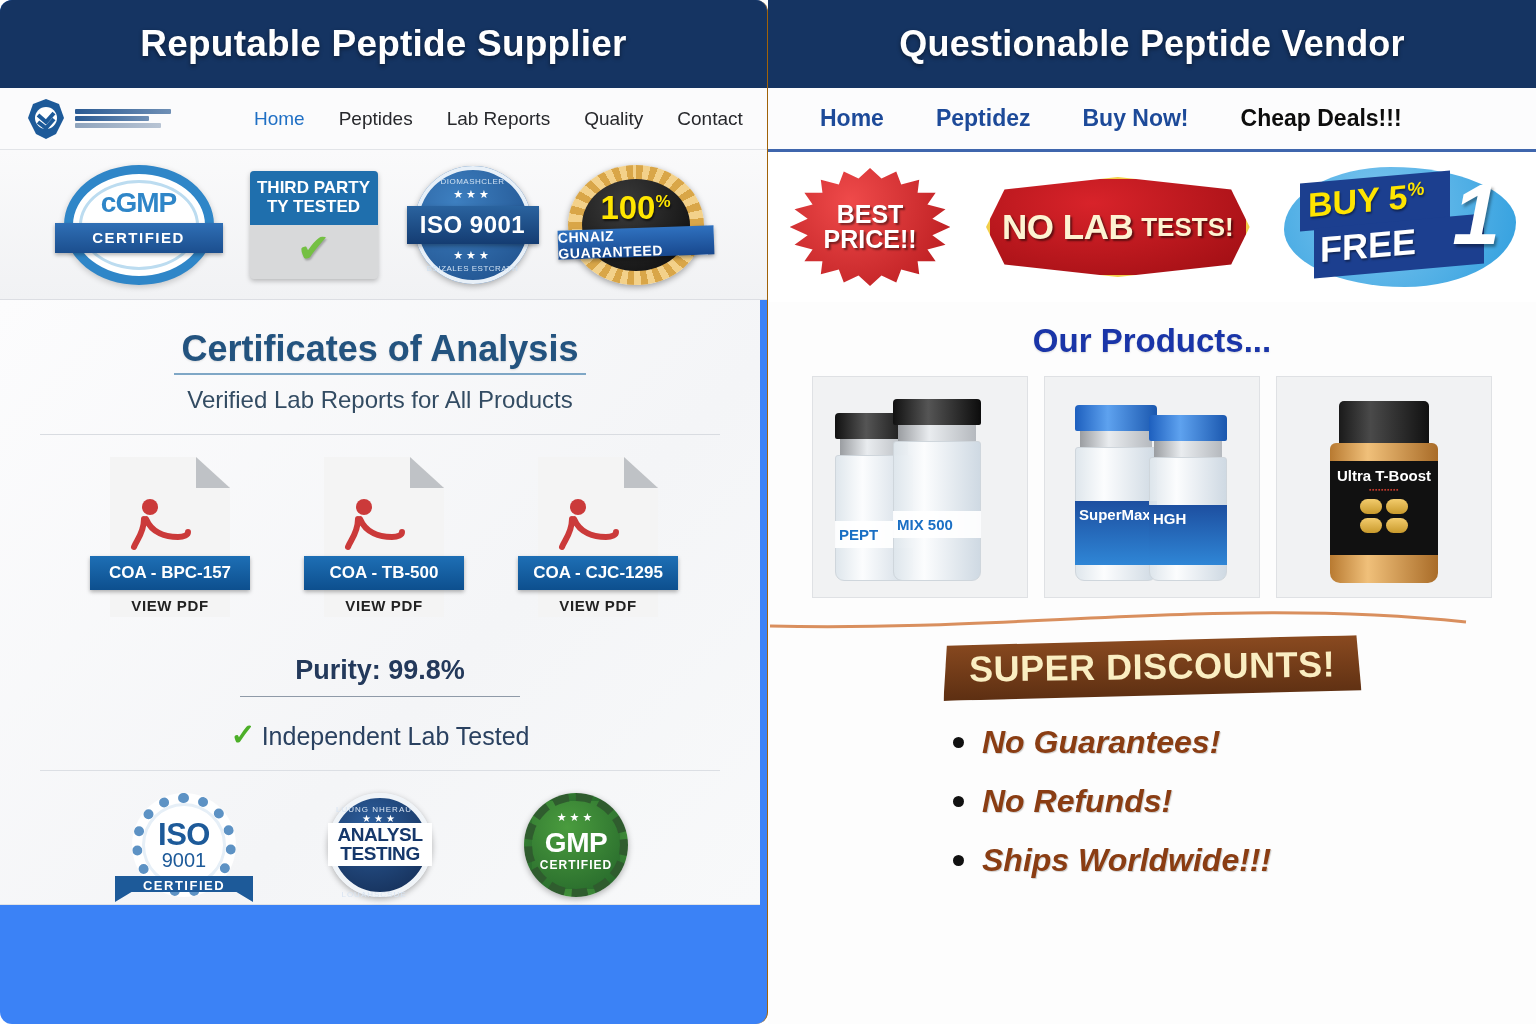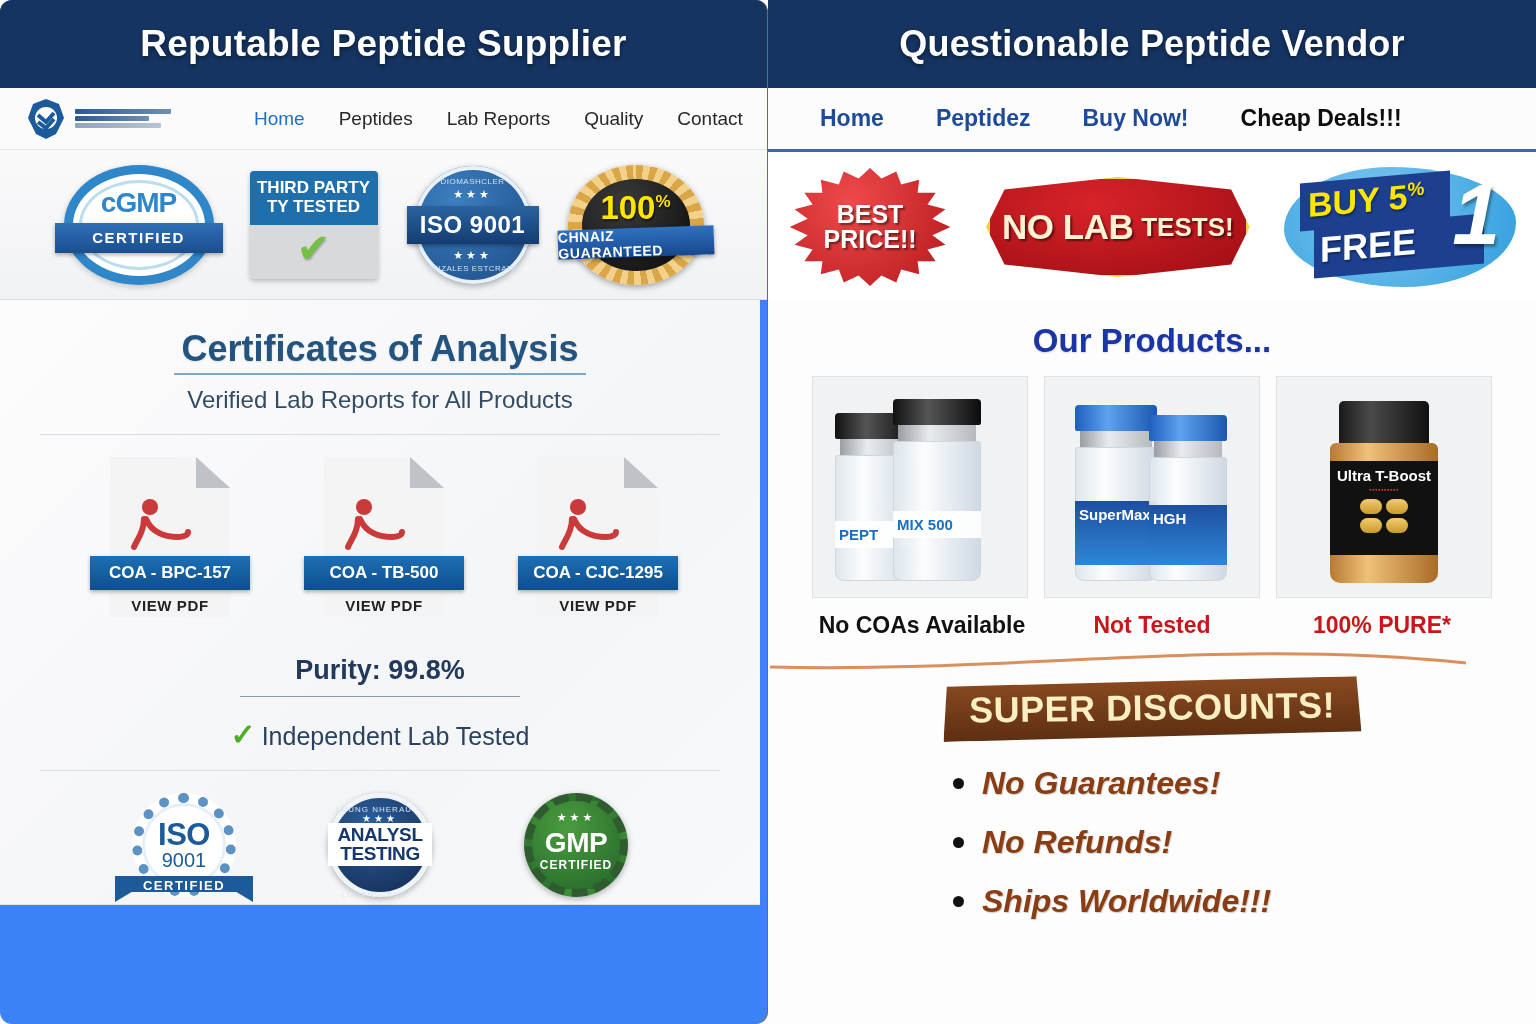--- a/index.html
+++ b/index.html
@@ -504,25 +504,20 @@
                 <i></i>
                 <i></i>
                 <i></i>
                 <i></i>
               </span>
           </div>
         </div>
       </div>
     </div>
 
-    <div class="cap-row">
-      <div class="cap-cell black">No COAs Available</div>
-      <div class="cap-cell red">Not Tested</div>
-      <div class="cap-cell red">100% PURE*</div>
-    </div>
 
     <svg class="swoosh" viewBox="0 0 700 22" preserveAspectRatio="none">
       <path d="M2 18 C180 22 330 6 480 5 C570 4 650 9 698 14" stroke="#d98f5e" stroke-width="3" fill="none"></path>
     </svg>
 
     <div class="discount-wrap">
       <div class="discount">SUPER DISCOUNTS!</div>
     </div>
 
     <ul class="bullets">

